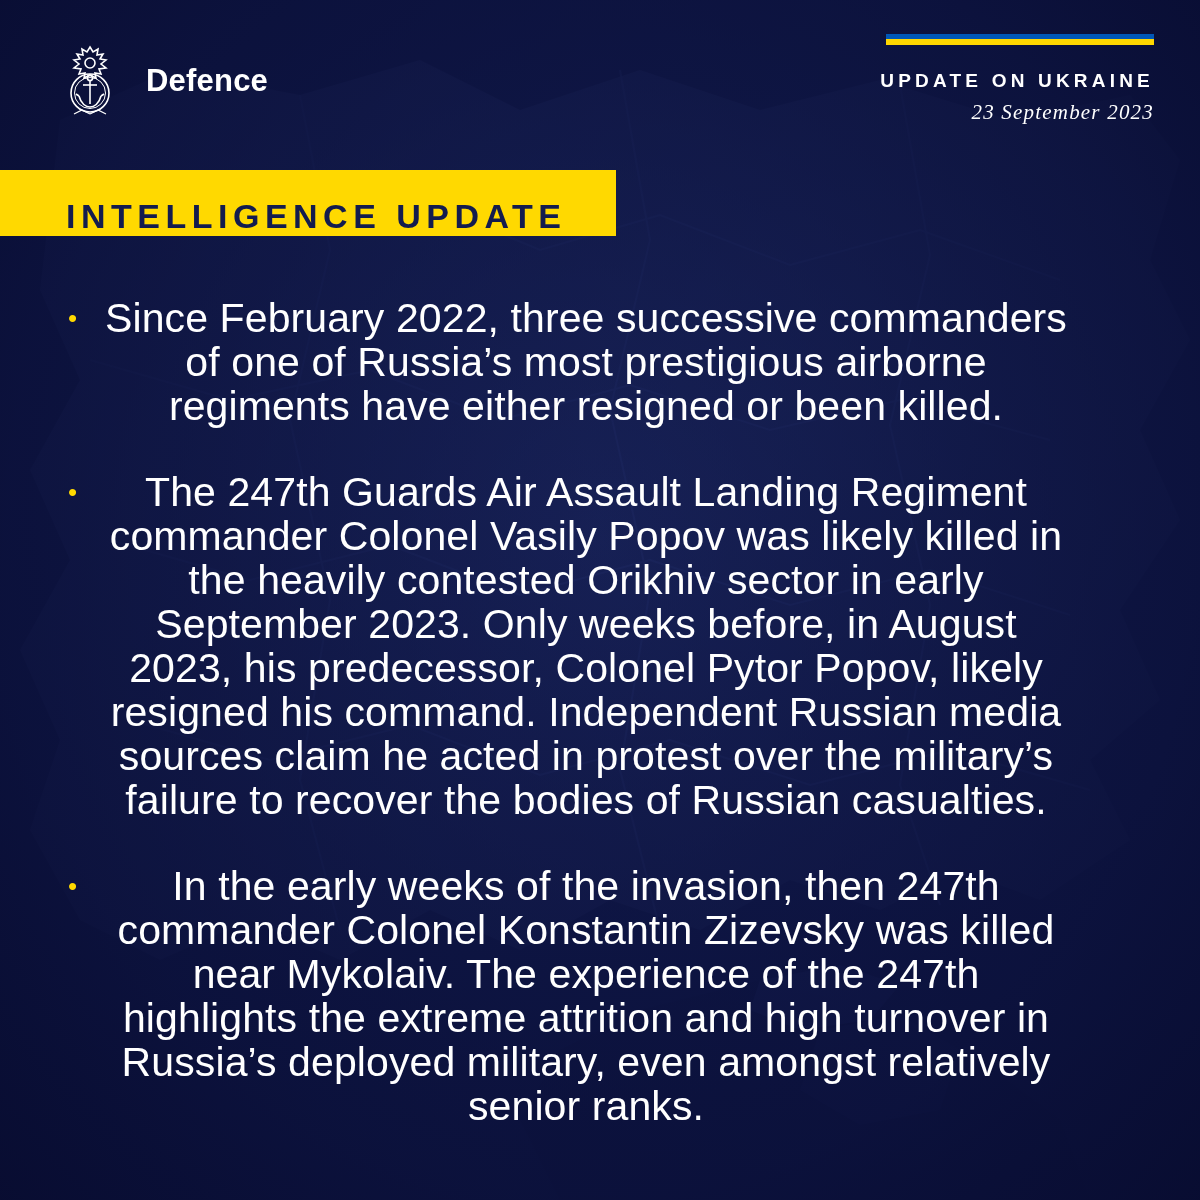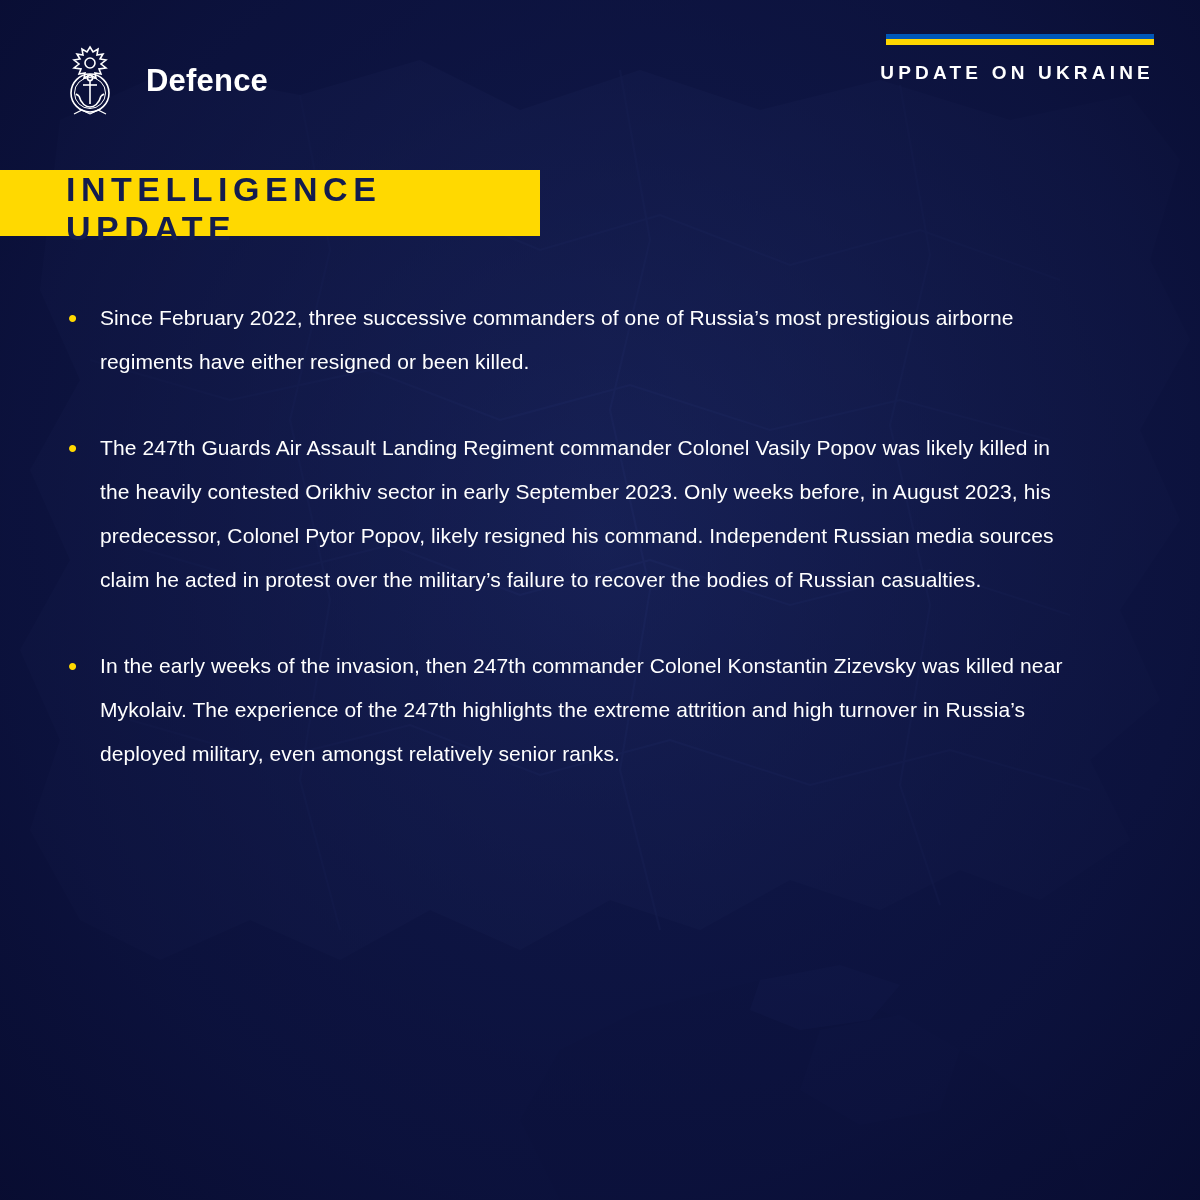--- a/index.html
+++ b/index.html
@@ -82,21 +82,21 @@
   #brand-text {
     color: #ffffff;
     font-size: 31px;
     font-weight: bold;
     line-height: 1.18;
     letter-spacing: 0.2px;
   }
 
   #update-block {
     position: absolute;
-    top: 62px;
+    top: 70px;
     right: 46px;
     text-align: right;
     color: #ffffff;
   }
   #update-label {
     font-size: 19px;
     letter-spacing: 4.2px;
     font-weight: bold;
     line-height: 1.2;
   }
@@ -106,25 +106,25 @@
     font-size: 21px;
     letter-spacing: 1.2px;
     margin-top: 7px;
   }
 
   
   #banner {
     position: absolute;
     top: 170px;
     left: 0;
-    width: 540px;
+    width: 616px;
     height: 66px;
     background: #ffd900;
     display: flex;
-    align-items: flex-start;
+    align-items: flex-end;
   }
   #banner-text {
     color: #131c4e;
     font-size: 34px;
     font-weight: bold;
     letter-spacing: 5.5px;
     padding-left: 66px;
   }
 
   
@@ -144,23 +144,24 @@
     flex: none;
     width: 38px;
     color: #ffd900;
     font-size: 26px;
     line-height: 44px;
     padding-left: 6px;
   }
 
   .bullet-text {
     color: #ffffff;
-    font-size: 21px;
+    font-size: 41px;
     line-height: 44px;
     letter-spacing: 0.1px;
+    text-align: center;
   }
 </style>
 </head>
 <body>
 
 <div id="page">
 
   <svg id="map-layer" viewBox="0 0 1200 1200" preserveAspectRatio="xMidYMid slice">
     <defs>
       <linearGradient id="landGrad" x1="0" y1="0" x2="1" y2="1">
@@ -218,20 +219,21 @@
       <path d="M28 70 L36 66 L44 70" fill="none" stroke="#ffffff" stroke-width="1.2"></path>
       <path d="M28 70 L20 66 L12 70" fill="none" stroke="#ffffff" stroke-width="1.2"></path>
     </svg>
     <div id="brand-text">
       <div>Defence</div>
     </div>
   </div>
 
   <div id="update-block">
     <div id="update-label">UPDATE ON UKRAINE</div>
+    <div id="update-date">23 September 2023</div>
   </div>
 
   <div id="banner">
     <div id="banner-text">INTELLIGENCE UPDATE</div>
   </div>
 
   <div id="content">
     <div class="bullet-row">
       <div class="bullet-dot">•</div>
       <div class="bullet-text">Since February 2022, three successive commanders of one of Russia’s most prestigious airborne regiments have either resigned or been killed.</div>

